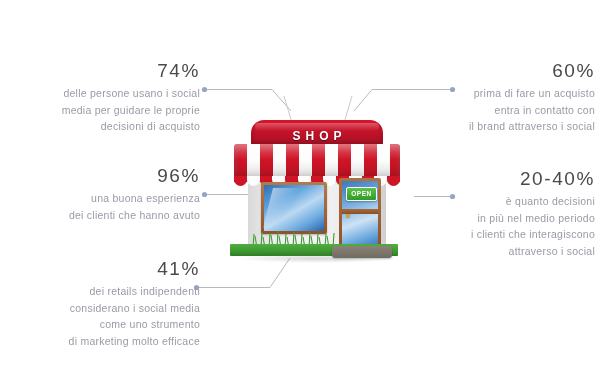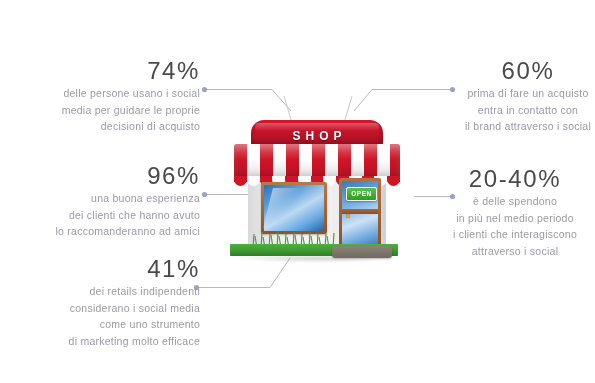--- a/index.html
+++ b/index.html
@@ -22,44 +22,44 @@
     width: 595px;
     height: 383px;
   }
 
   
   .stat {
     position: absolute;
     width: 200px;
   }
   .stat .pct {
-    font-size: 24px;
+    font-size: 19px;
     font-weight: 400;
     color: #4a4a4a;
     letter-spacing: 1.6px;
     line-height: 22px;
     margin-bottom: 3px;
     white-space: nowrap;
   }
   .stat .lines {
     font-size: 10.5px;
     line-height: 16.5px;
     color: #9a9aa6;
     letter-spacing: 0.25px;
   }
   .stat .lines div { white-space: nowrap; }
 
   .stat.left { text-align: right; }
-  .stat.right { text-align: center; }
+  .stat.right { text-align: right; }
 
   .stat-74 { left: 0px;   top: 60px; }
   .stat-71 { left: 0px;   top: 165px; }
   .stat-41 { left: 0px;   top: 258px; }
   .stat-60 { left: 461px; top: 60px; width: 134px; }
-  .stat-2040 { left: 448px; top: 168px; width: 134px; }
+  .stat-2040 { left: 461px; top: 168px; width: 134px; }
 
   .stat-60 .lines div,
   .stat-2040 .lines div { white-space: nowrap; }
 
   
   .connectors {
     position: absolute;
     left: 0; top: 0;
     width: 595px; height: 383px;
     pointer-events: none;
@@ -379,21 +379,20 @@
       <div>media per guidare le proprie</div>
       <div>decisioni di acquisto</div>
     </div>
   </div>
 
   <div class="stat left stat-71">
     <div class="pct">96%</div>
     <div class="lines">
       <div>una buona esperienza</div>
       <div>dei clienti che hanno avuto</div>
-      <div>lo raccomanderanno ad amici</div>
     </div>
   </div>
 
   <div class="stat left stat-41">
     <div class="pct">41%</div>
     <div class="lines">
       <div>dei retails indipendenti</div>
       <div>considerano i social media</div>
       <div>come uno strumento</div>
       <div>di marketing molto efficace</div>
@@ -405,20 +404,20 @@
     <div class="lines">
       <div>prima di fare un acquisto</div>
       <div>entra in contatto con</div>
       <div>il brand attraverso i social</div>
     </div>
   </div>
 
   <div class="stat right stat-2040">
     <div class="pct">20-40%</div>
     <div class="lines">
-      <div>è delle spendono</div>
+      <div>è quanto decisioni</div>
       <div>in più nel medio periodo</div>
       <div>i clienti che interagiscono</div>
       <div>attraverso i social</div>
     </div>
   </div>
 
 </div>
 
 </body></html>

